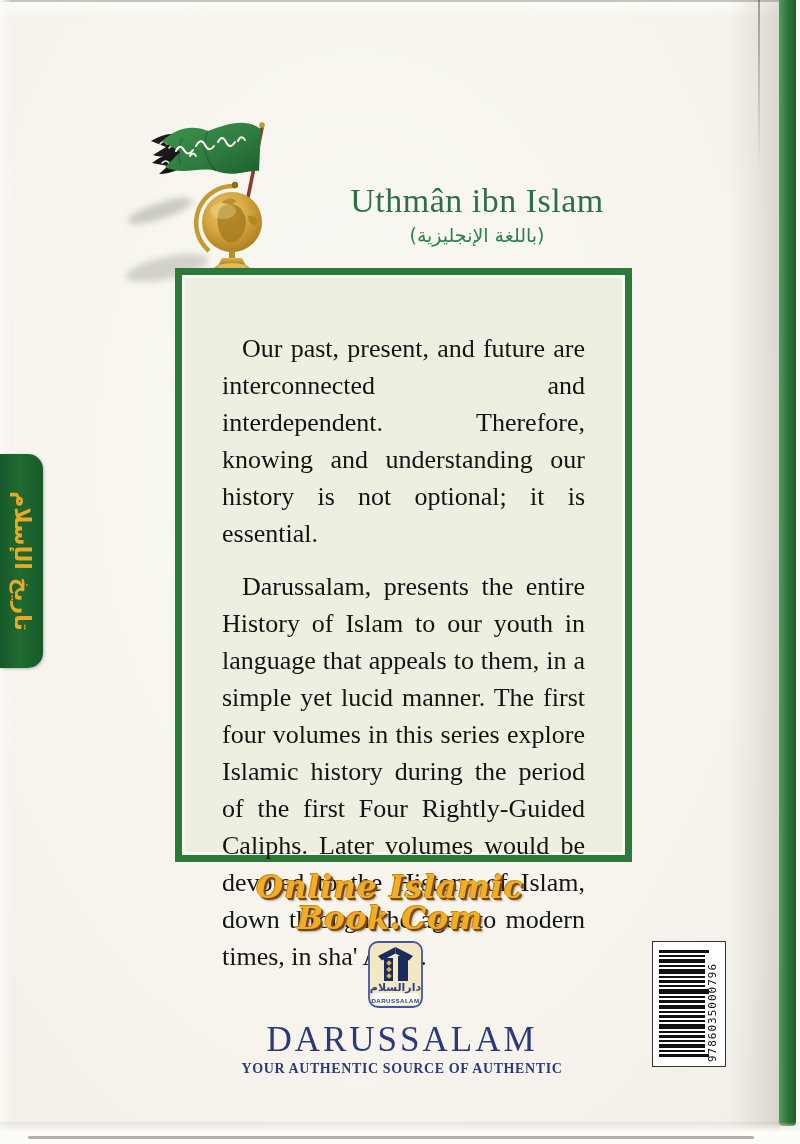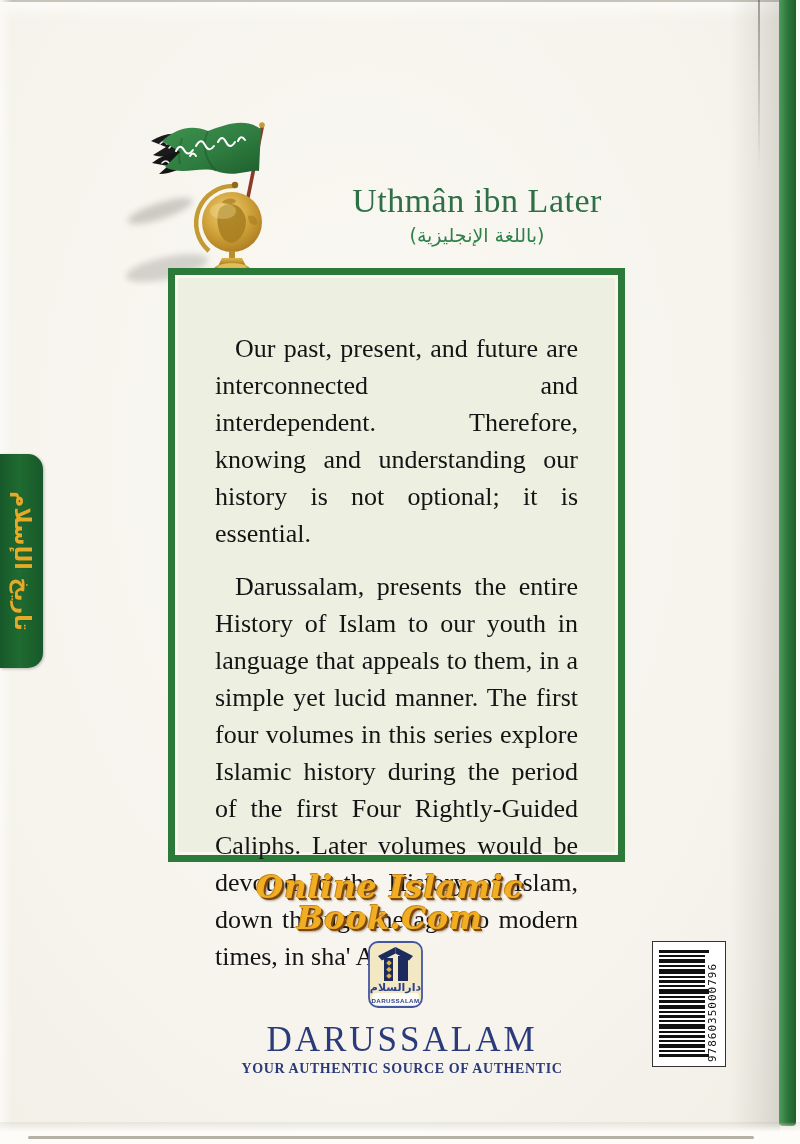--- a/index.html
+++ b/index.html
@@ -28,21 +28,21 @@
     border-radius:0 15px 15px 0;box-shadow:1px 1px 3px rgba(0,0,0,.25);}
   .spine-text{position:absolute;left:50%;top:50%;white-space:nowrap;
     transform:translate(-50%,-50%) rotate(90deg);
     font-family:"DejaVu Sans", sans-serif;font-weight:bold;font-size:22px;color:#e4ab29;
     text-shadow:0 0 1px rgba(0,0,0,.4);letter-spacing:1px;}
   
   .title-block{left:277px;top:182px;width:400px;text-align:center;}
   .book-title{margin:0;font-size:34px;font-weight:normal;color:#2e6f47;letter-spacing:.5px;}
   .book-subtitle{margin:4px 0 7px 0;font-family:"DejaVu Sans", sans-serif;font-size:19px;color:#2f8049;}
   
-  .blurb-box{left:168px;top:268px;width:457px;height:594px;box-sizing:border-box;
+  .blurb-box{left:175px;top:268px;width:457px;height:594px;box-sizing:border-box;
     border:7px solid #2b7a39;background:#edefe1;box-shadow:inset 0 0 0 3px #f8f8ef;
     padding:55px 40px 0 40px;}
   .blurb-box p{margin:0;font-size:26px;line-height:37px;color:#141414;
     text-align:justify;text-indent:20px;}
   .blurb-box p + p{margin-top:16px;}
   
   .watermark{left:190px;top:872px;width:400px;text-align:center;
     font-family:"DejaVu Serif", serif;font-style:italic;font-weight:bold;
     color:#f2ae22;line-height:31px;font-size:31px;letter-spacing:1px;
     text-shadow:2px 2px 0 #7c470e, 1px 1px 0 #a66a15, -1px -1px 0 #c8871c, 3px 3px 2px rgba(90,50,5,.45);}
@@ -130,21 +130,21 @@
     <path d="M126,108 C131,106 136,110 135,116 C131,119 126,115 126,108 Z" fill="#a67c1e" opacity=".6"></path>
     <ellipse cx="101" cy="103" rx="13" ry="8" fill="#f4e09a" opacity=".35"></ellipse>
     <rect x="107" y="143" width="6" height="15" fill="#b98e2c"></rect>
     <path d="M96,158 L124,158 L120,150 L100,150 Z" fill="url(#baseG)"></path>
     <ellipse cx="110" cy="161" rx="18" ry="6" fill="url(#baseG)"></ellipse>
     <ellipse cx="110" cy="159" rx="14" ry="3.5" fill="#e8c25c" opacity=".8"></ellipse>
   </g>
 </svg>
 
 <div class="abs title-block">
-  <h1 class="book-title">Uthmân ibn Later</h1>
+  <h1 class="book-title">Uthmân ibn Islam</h1>
   <div class="book-subtitle">(باللغة الإنجليزية)</div>
 </div>
 
 <div class="abs blurb-box">
   <p>Our past, present, and future are interconnected and interdependent. Therefore, knowing and understanding our history is not optional; it is essential.</p>
   <p>Darussalam, presents the entire History of Islam to our youth in language that appeals to them, in a simple yet lucid manner. The first four volumes in this series explore Islamic history during the period of the first Four Rightly-Guided Caliphs. Later volumes would be devoted to the History of Islam, down through the ages to modern times, in sha' Allah.</p>
 </div>
 
 <div class="abs watermark">
   <div>Online Islamic</div>

